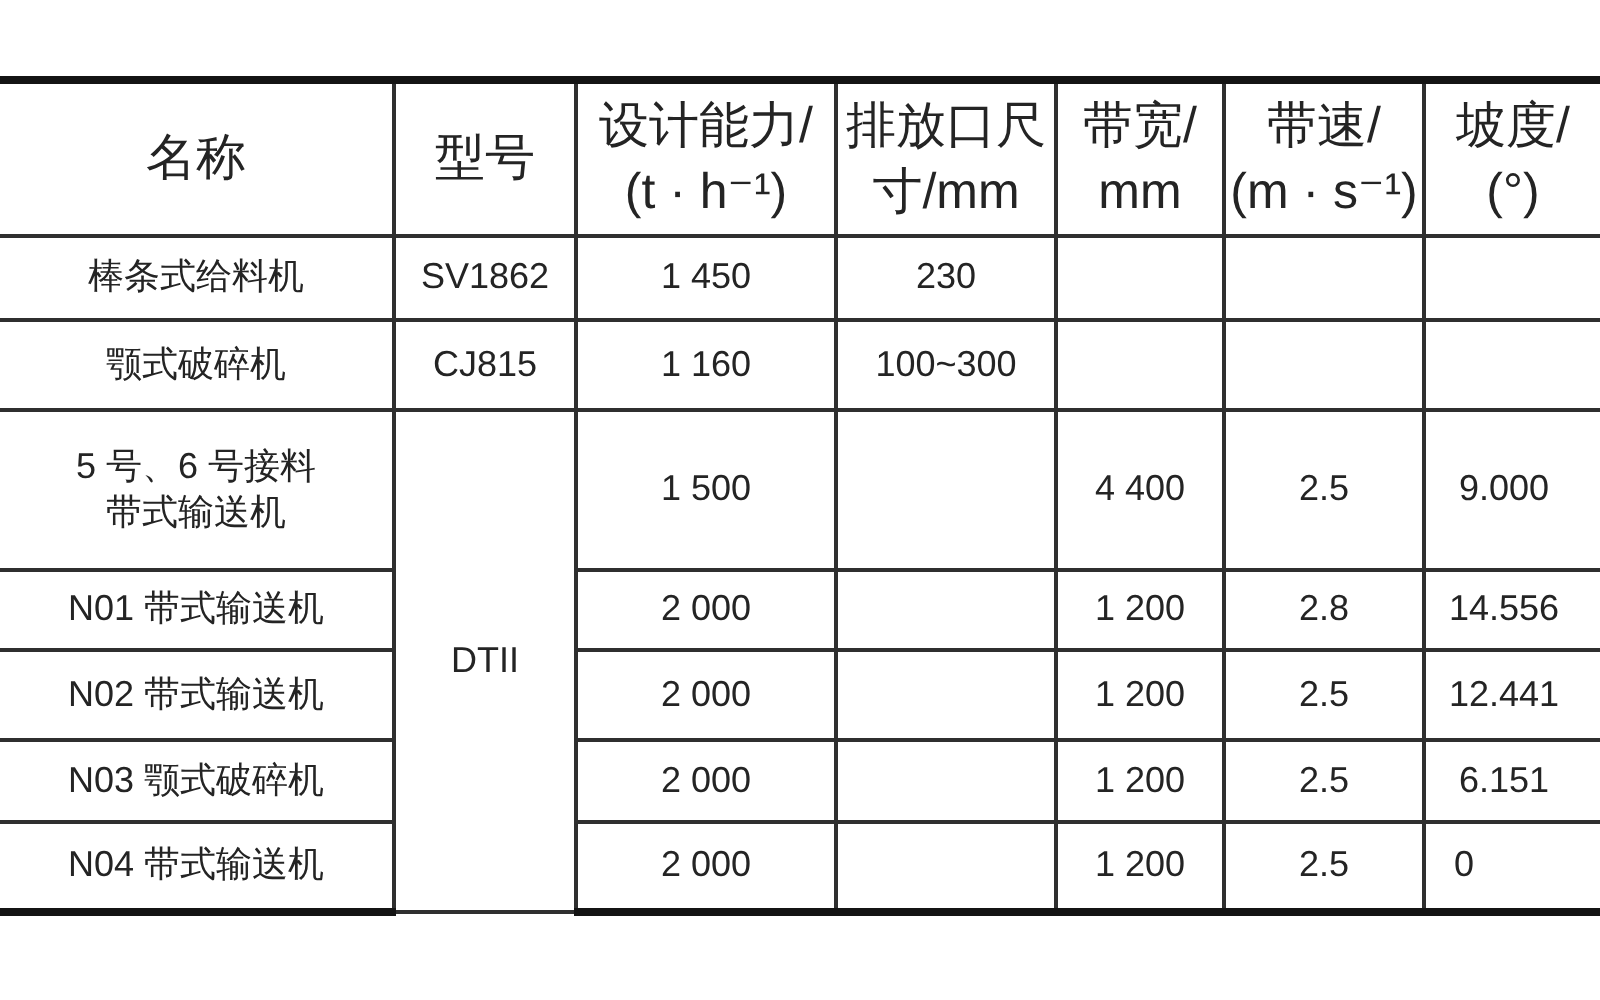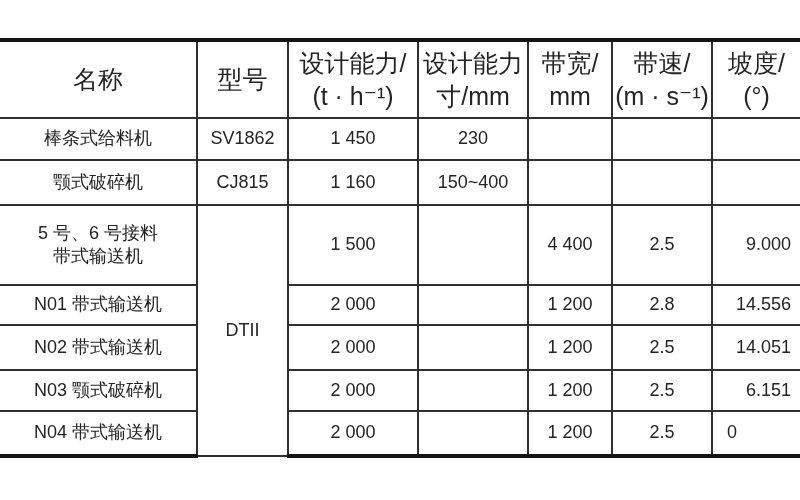--- a/index.html
+++ b/index.html
@@ -44,21 +44,21 @@
   tr.r1 { height: 42px; }
   tr.r2 { height: 45px; padding-left: 12px; }
   tr.r3 { height: 80px; }
   tr.r4 { height: 40px; }
   tr.r5 { height: 45px; }
   tr.r6 { height: 41px; }
   tr.r7 { height: 45px; }
 
   td.model-merged { font-size: 18px; }
   
-  td.slope-r { text-align: right; padding-right: 9px; }
+  td.slope-r { text-align: center; padding-right: 9px; }
   td.slope-l { text-align: left; padding-left: 14px; }
 </style>
 </head>
 <body>
 
 <div class="table-wrap">
   <table class="spec">
     <colgroup>
       <col style="width:197px">
       <col style="width:91px">
@@ -67,21 +67,21 @@
       <col style="width:84px">
       <col style="width:100px">
       <col style="width:88px">
     </colgroup>
     <thead>
       <tr>
         <th>名称</th>
         <th>型号</th>
         <th>设计能力/
 (t · h⁻¹)</th>
-        <th>设计能力
+        <th>排放口尺
 寸/mm</th>
         <th>带宽/
 mm</th>
         <th>带速/
 (m · s⁻¹)</th>
         <th>坡度/
 (°)</th>
       </tr>
     </thead>
     <tbody>
@@ -91,21 +91,21 @@
         <td>1 450</td>
         <td>230</td>
         <td></td>
         <td></td>
         <td class="last-col"></td>
       </tr>
       <tr class="r2">
         <td class="first-col">颚式破碎机</td>
         <td>CJ815</td>
         <td>1 160</td>
-        <td>150~400</td>
+        <td>100~300</td>
         <td></td>
         <td></td>
         <td class="last-col"></td>
       </tr>
       <tr class="r3">
         <td class="first-col">5 号、6 号接料
 带式输送机</td>
         <td class="model-merged" rowspan="5">DTII</td>
         <td>1 500</td>
         <td></td>
@@ -120,21 +120,21 @@
         <td>1 200</td>
         <td>2.8</td>
         <td class="last-col slope-r">14.556</td>
       </tr>
       <tr class="r5">
         <td class="first-col">N02 带式输送机</td>
         <td>2 000</td>
         <td></td>
         <td>1 200</td>
         <td>2.5</td>
-        <td class="last-col slope-r">14.051</td>
+        <td class="last-col slope-r">12.441</td>
       </tr>
       <tr class="r6">
         <td class="first-col">N03 颚式破碎机</td>
         <td>2 000</td>
         <td></td>
         <td>1 200</td>
         <td>2.5</td>
         <td class="last-col slope-r">6.151</td>
       </tr>
       <tr class="r7 last-row">

